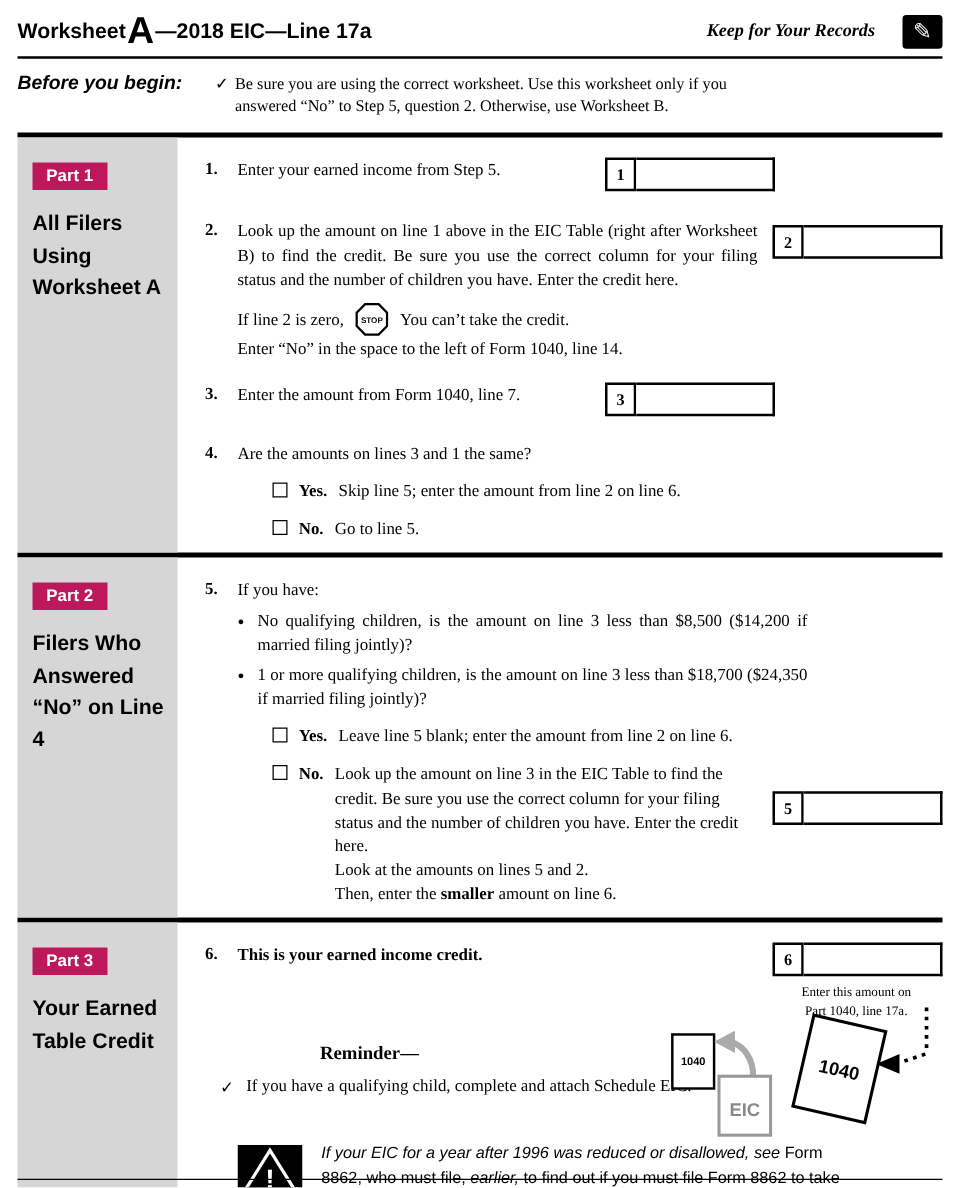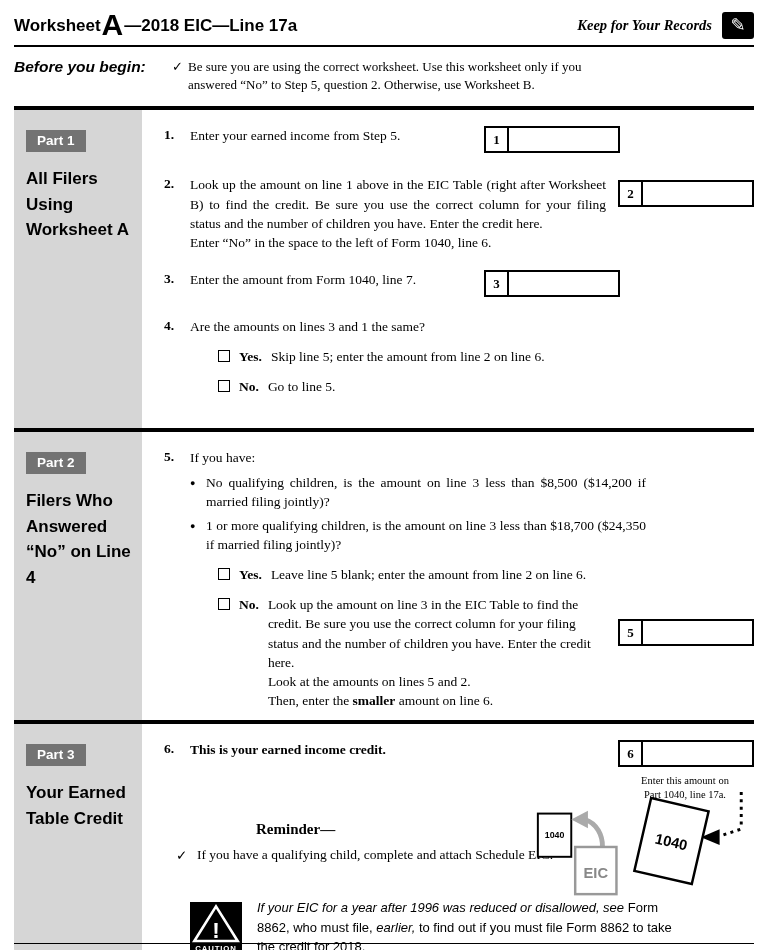--- a/index.html
+++ b/index.html
@@ -6,38 +6,38 @@
   html,body { background:#fff; }
   .page {
     width:768px; height:950px; padding:8px 14px 0;
     font-family:"Liberation Serif", serif; color:#000;
     position:relative; background:#fff; overflow:hidden;border-radius:15px;
   }
   
   .hdr { display:flex; justify-content:space-between; align-items:center; margin-top:2px; }
   .title { font-family:"Liberation Sans", sans-serif; font-weight:bold; font-size:17px; }
   .title .bigA { font-size:30px; line-height:1; vertical-align:-4px; margin:0 1px; }
-  .hdr-right { display:flex; align-items:center; gap:10px; }
+  .hdr-right { display:flex; align-items:center; gap:22px; }
   .keep { font-style:italic; font-size:14.5px; font-weight:600; }
   .pencil { width:32px; height:27px; background:#000; color:#fff; display:flex;
             align-items:center; justify-content:center; font-size:18px; border-radius:3px; }
   .rule-thin  { border-top:2px solid #000; margin-top:5px; }
   .rule-thick { border-top:4px solid #000; }
   .rule-bottom{ position:absolute; left:14px; right:14px; bottom:6px; border-top:1.5px solid #000; }
   
   .before { display:flex; margin:11px 0 12px; }
   .before-label { font-family:"Liberation Sans", sans-serif; font-weight:bold; font-style:italic;
                   font-size:15.5px; width:158px; flex:none; }
   .before-check { width:16px; flex:none; font-size:13px; padding-top:1px; }
   .before-text  { width:445px; font-size:13px; line-height:1.4; }
   
   .part { display:grid; grid-template-columns:128px 1fr; }
   .p1 { min-height:318px; } .p2 { min-height:228px; } .p3 { min-height:250px; }
   .sidebar { background:#d6d6d6; padding:20px 8px 10px 12px; }
-  .badge { display:inline-block; background:#737373; color:#fff; font-family:"Liberation Sans",sans-serif;
+  .badge { display:inline-block; background:#be185d; color:#fff; font-family:"Liberation Sans",sans-serif;
            font-weight:bold; font-size:13.5px; padding:3px 11px 4px; margin-bottom:14px; }
   .side-title { font-family:"Liberation Sans",sans-serif; font-weight:bold; font-size:17px; line-height:1.5; }
   .main { padding:16px 0 10px 22px; position:relative; }
   .item { display:flex; align-items:flex-start; }
   .inum { width:26px; flex:none; font-weight:bold; font-size:13.5px; padding-top:1px; }
   .icol { flex:1; font-size:13.5px; line-height:1.42; padding-right:12px; }
   .icol.nopr { padding-right:0; }
   .just { text-align:justify; }
   .mb22 { margin-bottom:22px; } .mb18 { margin-bottom:18px; } .mb20 { margin-bottom:20px; }
   
@@ -107,21 +107,29 @@
         <div class="amt mid">
           <span class="ncell">1</span>
           <span class="ecell"></span>
         </div>
       </div>
 
       <div class="item mb18">
         <div class="inum">2.</div>
         <div class="icol">
           <p class="just">Look up the amount on line 1 above in the EIC Table (right after Worksheet B) to find the credit. Be sure you use the correct column for your filing status and the number of children you have. Enter the credit here.</p>
-          <div>Enter “No” in the space to the left of Form 1040, line 6.</div>
+          <div class="stop-row">
+            <span>If line 2 is zero,</span>
+            <svg class="stop-svg" viewBox="0 0 30 30">
+              <polygon points="9,1.5 21,1.5 28.5,9 28.5,21 21,28.5 9,28.5 1.5,21 1.5,9" fill="#fff" stroke="#000" stroke-width="2"></polygon>
+              <text x="15" y="18.3" text-anchor="middle" font-size="7.2" font-weight="bold" font-family="Liberation Sans, sans-serif">STOP</text>
+            </svg>
+            <span>You can’t take the credit.</span>
+          </div>
+          <div>Enter “No” in the space to the left of Form 1040, line 14.</div>
         </div>
         <div class="amt tight">
           <span class="ncell">2</span>
           <span class="ecell"></span>
         </div>
       </div>
 
       <div class="item mb20">
         <div class="inum">3.</div>
         <div class="icol">Enter the amount from Form 1040, line 7.</div>

